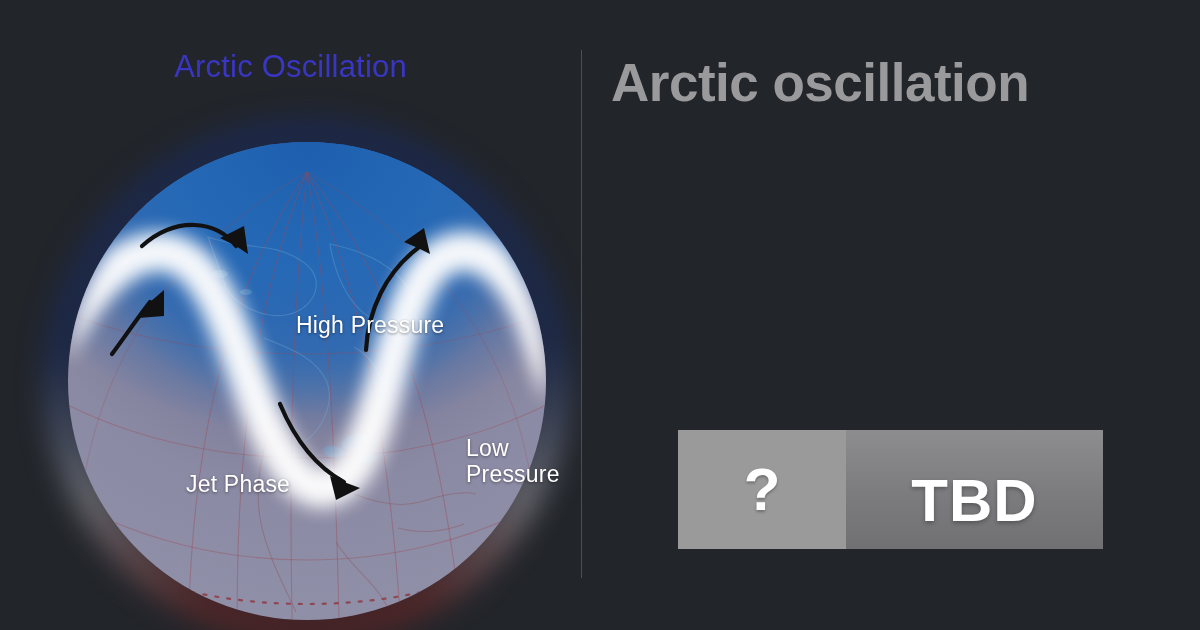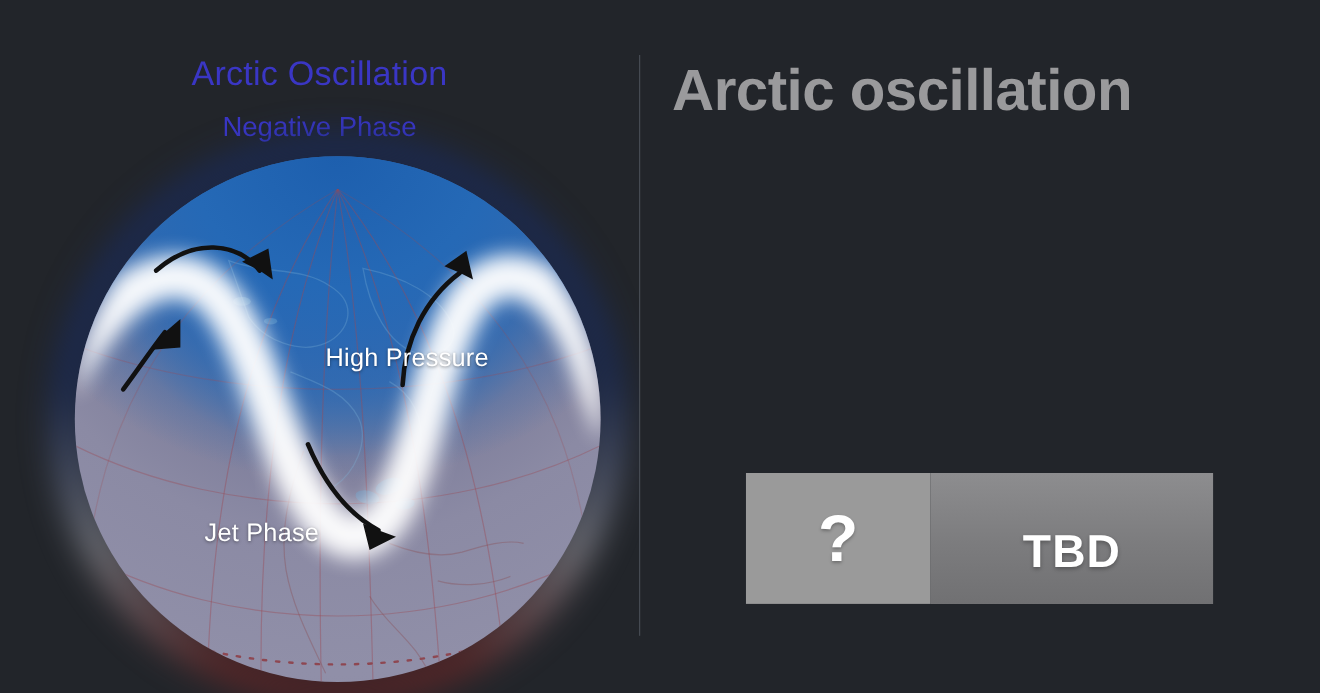--- a/index.html
+++ b/index.html
@@ -179,36 +179,35 @@
     font-size:60px;
     font-weight:bold;
     line-height:1;
     text-shadow:0 2px 3px rgba(0,0,0,.28);
   }
   #tbd-text{
     flex:1; height:141px;
     background:linear-gradient(180deg,#8d8d8f 0%,#7c7c7e 45%,#6c6c6e 100%);
     display:flex; align-items:center; justify-content:center;
     color:#ffffff;
-    font-size:42px;
+    font-size:60px;
     font-weight:bold;
     letter-spacing:1px;
     line-height:1;
     text-shadow:0 2px 4px rgba(0,0,0,.30);
   }
 </style>
 </head>
 <body>
 
 <div id="stage">
 
   <div id="illustration">
 
     <div id="chart-title">Arctic Oscillation</div>
-    <div id="chart-subtitle">Negative Phase</div>
 
     <div id="globe-wrap">
 
       <div class="glow"></div>
 
       <div class="sphere">
         <div class="polar"></div>
 
         <svg class="grat" viewBox="0 0 478 478" preserveAspectRatio="none">
           <defs>
@@ -291,20 +290,22 @@
             <polygon points="168,104 152,96 176,84 180,112"></polygon>
             <polygon points="82,160 70,176 96,174 96,148"></polygon>
             <polygon points="350,106 336,100 356,86 362,112"></polygon>
             <polygon points="276,340 262,334 268,358 292,346"></polygon>
           </g>
         </svg>
       </div>
 
       <div class="glabel" id="lbl-high">High Pressure</div>
       <div class="glabel" id="lbl-jet">Jet Phase</div>
+      <div class="glabel" id="lbl-low">Low
+Pressure</div>
     </div>
   </div>
 
   <div id="divider"></div>
 
   <div id="info">
     <div id="article-title">Arctic oscillation</div>
 
     <div id="tbd-badge">
       <div id="tbd-icon">?</div>

